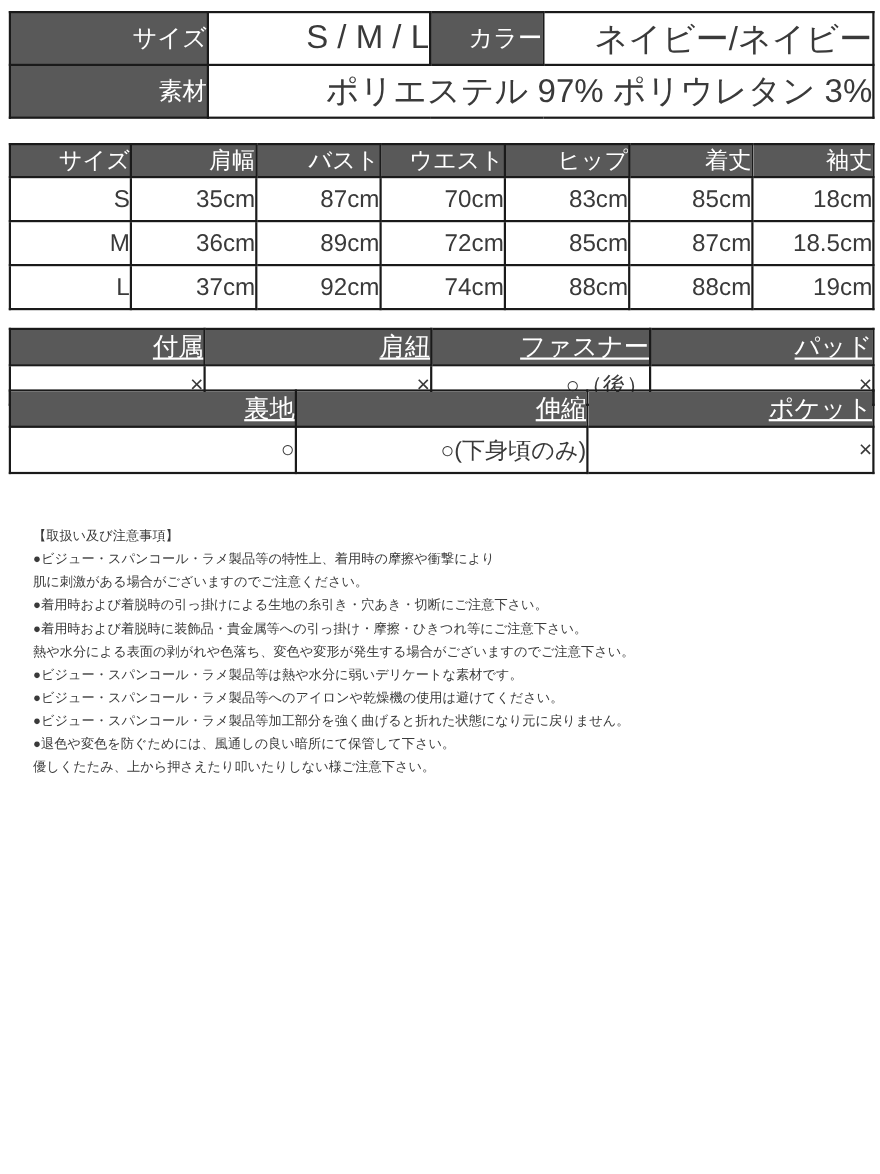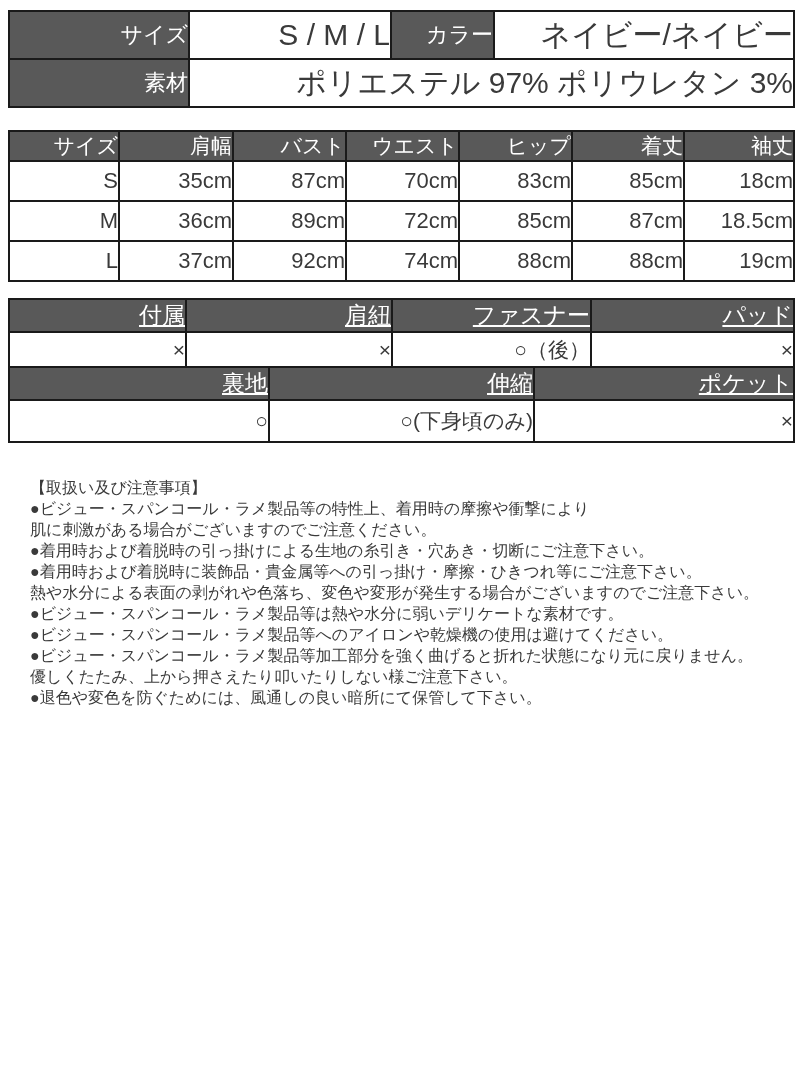--- a/index.html
+++ b/index.html
@@ -37,31 +37,31 @@
   
   .spec { top: 10px; }
   .spec td, .spec th { height: 46px; font-size: 22px; }
   .spec .val { font-size: 30px; }
   
   .sizes { top: 130px; }
   .sizes th { height: 28px; font-size: 21px; }
   .sizes td { height: 38px; font-size: 22px; }
   
   .feat1 { top: 298px; }
-  .feat2 { top: 366px; padding-left: 30px; }
+  .feat2 { top: 354px; padding-left: 30px; }
   .feat1 th, .feat2 th { height: 28px; font-size: 23px; text-decoration: underline; }
   .feat1 td { height: 34px; font-size: 21px; }
   .feat2 td { height: 40px; font-size: 21px; }
   
   .notes {
     position: absolute;
     left: 30px;
     top: 477px;
     width: 750px;
-    font-size: 16px;
+    font-size: 12px;
     line-height: 21px;
     color: var(--cell-text, #3a3a3a);
   }
   .notes div { white-space: nowrap; }
 </style>
 </head>
 <body>
 
 <table class="tbl spec">
   <colgroup>
@@ -180,15 +180,15 @@
 <div class="notes">
   <div>【取扱い及び注意事項】</div>
   <div>●ビジュー・スパンコール・ラメ製品等の特性上、着用時の摩擦や衝撃により</div>
   <div>肌に刺激がある場合がございますのでご注意ください。</div>
   <div>●着用時および着脱時の引っ掛けによる生地の糸引き・穴あき・切断にご注意下さい。</div>
   <div>●着用時および着脱時に装飾品・貴金属等への引っ掛け・摩擦・ひきつれ等にご注意下さい。</div>
   <div>熱や水分による表面の剥がれや色落ち、変色や変形が発生する場合がございますのでご注意下さい。</div>
   <div>●ビジュー・スパンコール・ラメ製品等は熱や水分に弱いデリケートな素材です。</div>
   <div>●ビジュー・スパンコール・ラメ製品等へのアイロンや乾燥機の使用は避けてください。</div>
   <div>●ビジュー・スパンコール・ラメ製品等加工部分を強く曲げると折れた状態になり元に戻りません。</div>
+  <div>●退色や変色を防ぐためには、風通しの良い暗所にて保管して下さい。</div>
   <div>優しくたたみ、上から押さえたり叩いたりしない様ご注意下さい。</div>
-  <div>●退色や変色を防ぐためには、風通しの良い暗所にて保管して下さい。</div>
 </div>
 
 </body></html>

